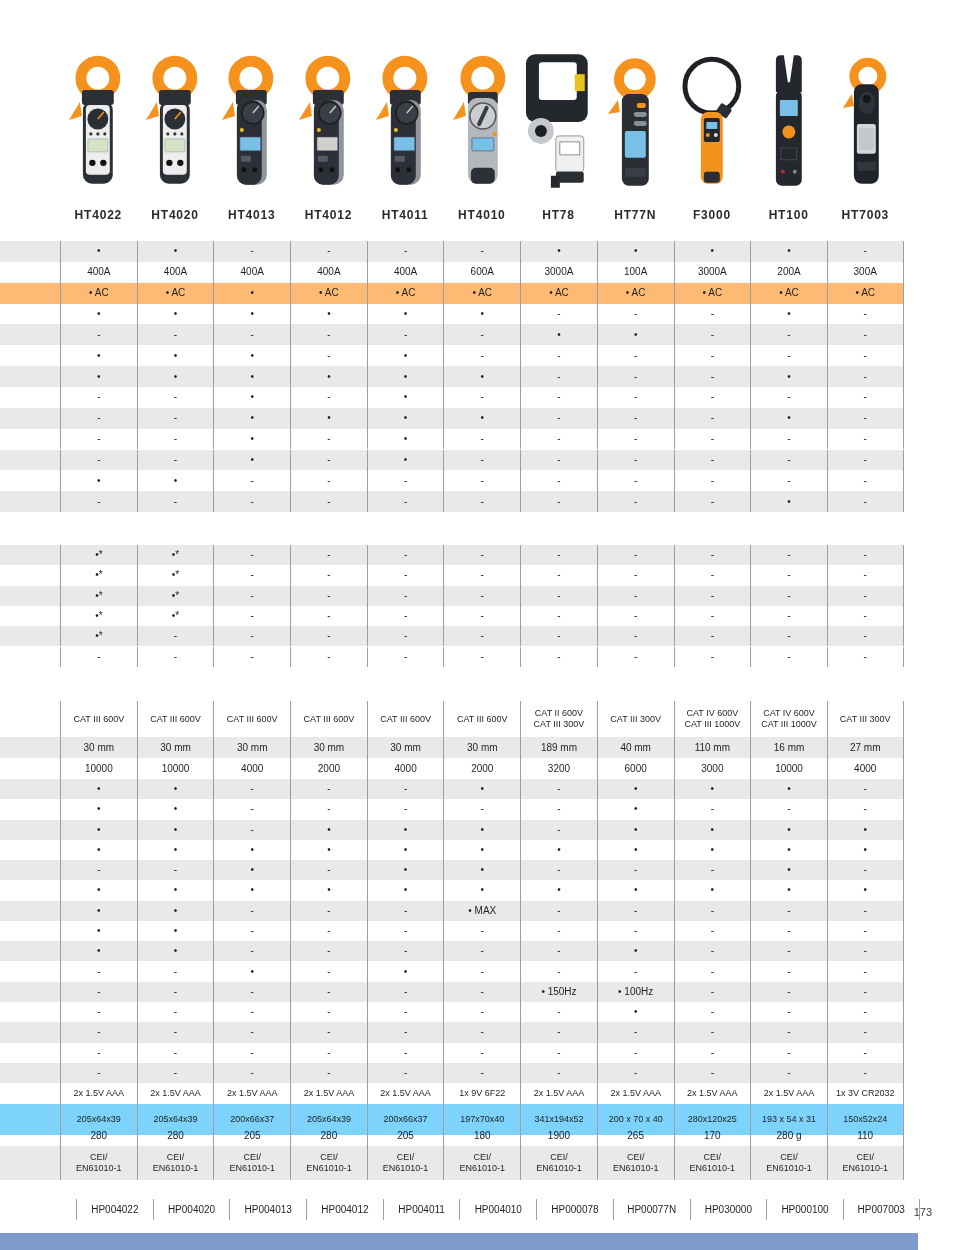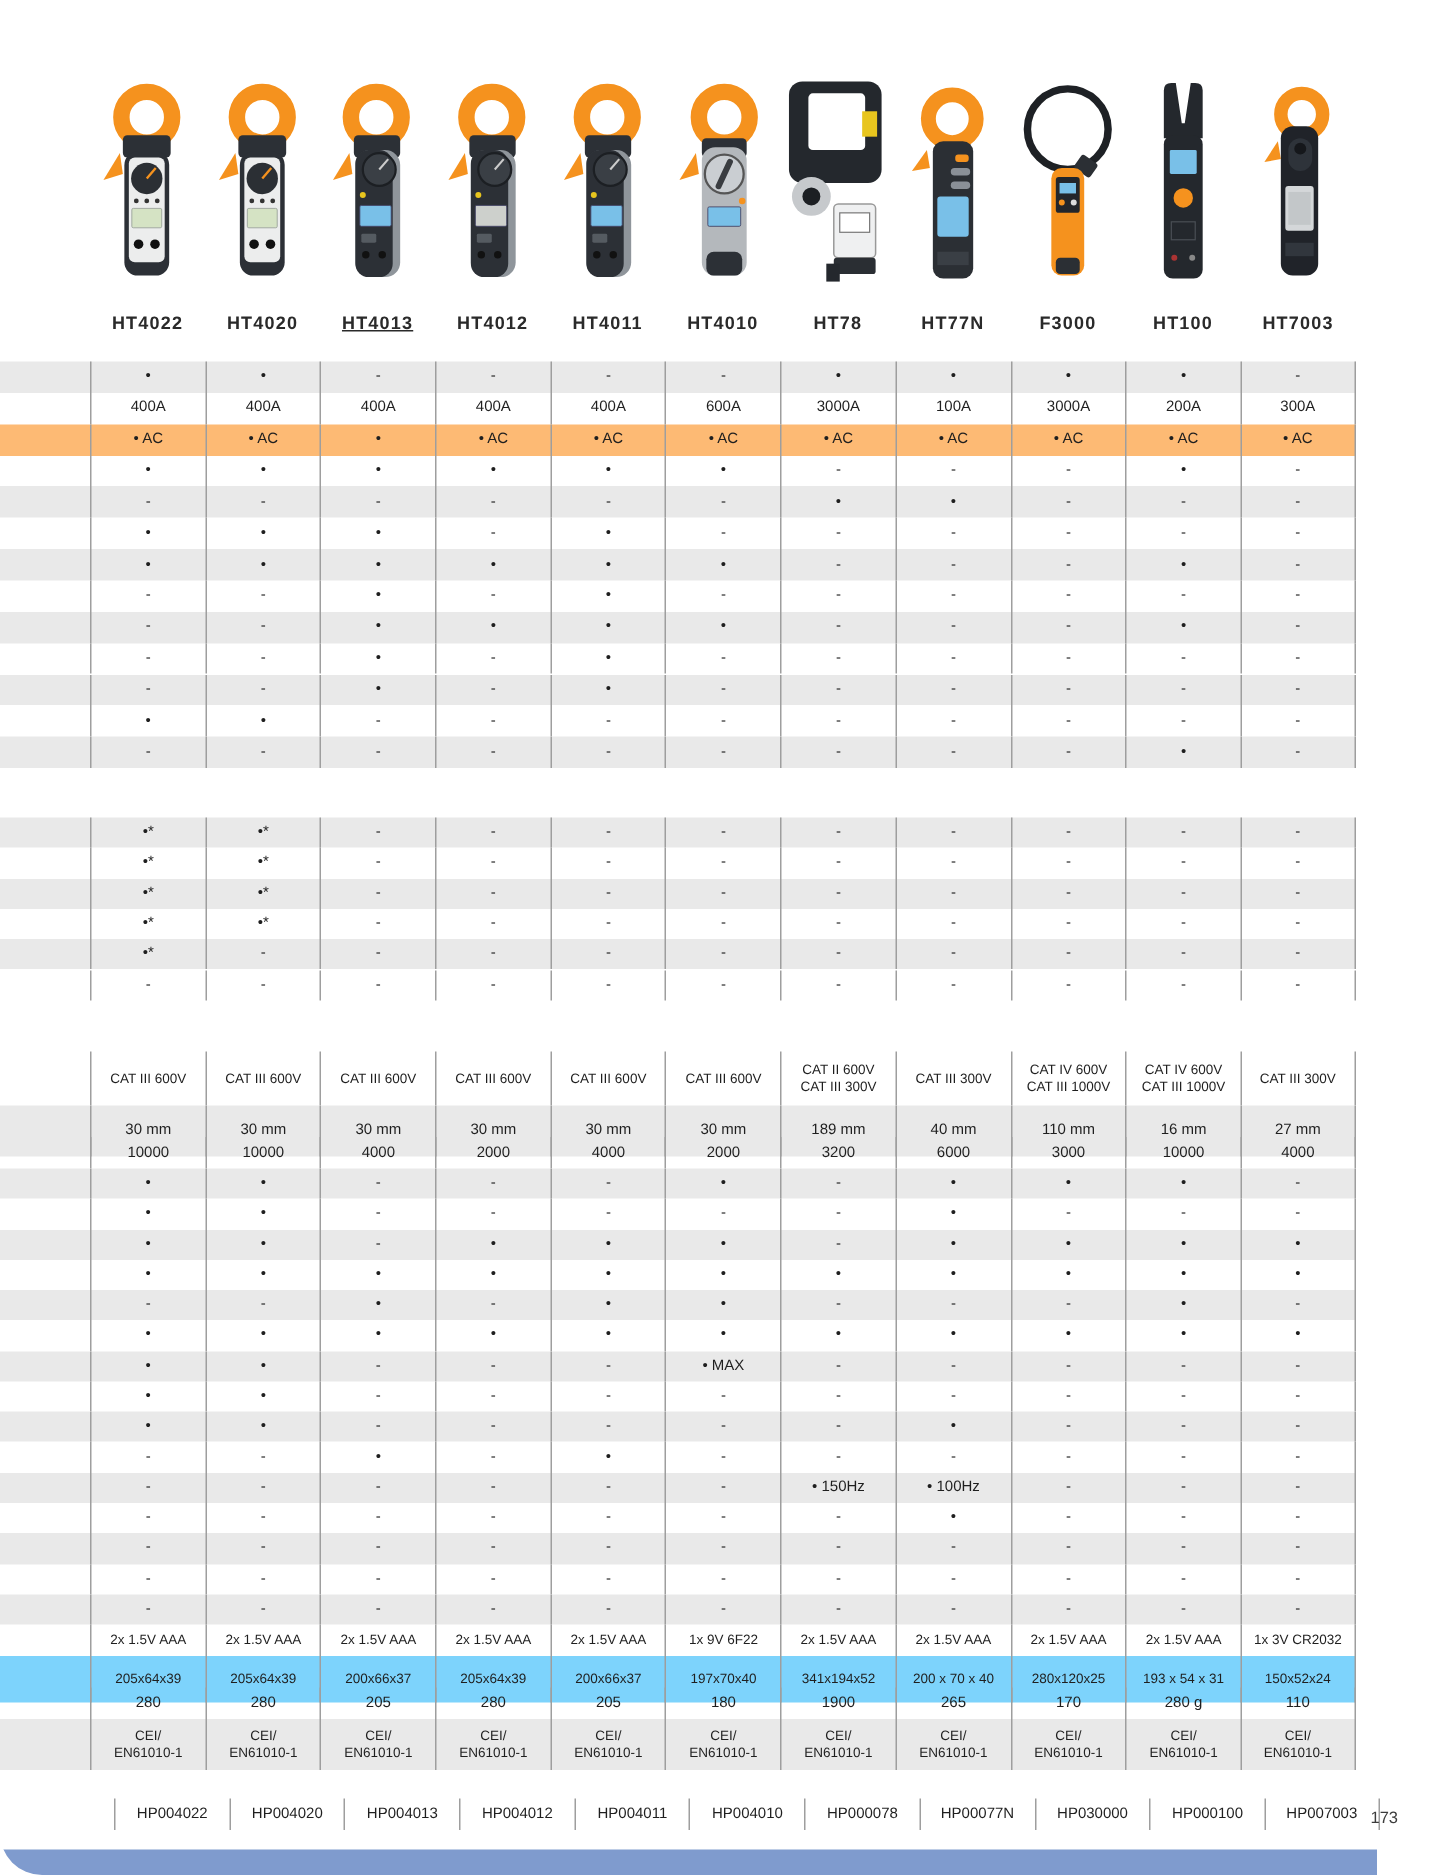--- a/index.html
+++ b/index.html
@@ -1,18 +1,18 @@
 <!DOCTYPE html>
 <html><head>
 <meta charset="utf-8">
 <style>
   html,body{margin:0;padding:0;background:#fff;}
   .page{
     position:relative;width:960px;height:1250px;background:#ffffff;
-    font-family:"Liberation Sans", sans-serif;color:#1f1f1f;overflow:hidden;border-radius:28px;
+    font-family:"Liberation Sans", sans-serif;color:#1f1f1f;overflow:hidden;
   }
   .product-cell{position:absolute;top:36px;height:168px;display:flex;align-items:flex-end;justify-content:center;}
   .product-name{position:absolute;top:206px;height:18px;display:flex;align-items:center;justify-content:center;
     font-size:12px;font-weight:700;letter-spacing:0.8px;color:#2a2a2a;}
   .trow{position:absolute;left:0;width:904px;display:flex;}
   .tlabel{flex:0 0 60px;height:100%;}
   .tcell{flex:0 0 76.7px;height:100%;display:flex;align-items:center;justify-content:center;
     border-left:1px solid #9e9e9e;box-sizing:border-box;font-size:10px;text-align:center;
     white-space:pre-line;line-height:1.2;color:#1f1f1f;}
   .tcell:last-child{border-right:1px solid #9e9e9e;}
@@ -71,21 +71,21 @@
     <rect x="24" y="50" width="25" height="85" rx="9" fill="#2c3036"></rect>
     <circle cx="40" cy="63" r="11" fill="#3a3f45" stroke="#1c1f23" stroke-width="1.5"></circle>
     <line x1="40" y1="63" x2="46" y2="56" stroke="#ccc" stroke-width="1.4"></line>
     <circle cx="29" cy="80" r="2" fill="#e8c51e"></circle>
     <rect x="27" y="87" width="21" height="14" rx="1" fill="#79c0e8" stroke="#446" stroke-width="0.6"></rect>
     <rect x="28" y="106" width="10" height="6" rx="1" fill="#555b61"></rect>
     <circle cx="31" cy="120" r="2.5" fill="#111"></circle>
           <circle cx="42" cy="120" r="2.5" fill="#111"></circle>
         </svg>
       </div>
-      <div class="product-name" style="left: 213.4px; width: 76.7px; text-decoration: underline;">HT4013</div>
+      <div class="product-name" style="left: 213.4px; width: 76.7px;">HT4013</div>
       <div class="product-cell" style="left: 290.1px; width: 76.7px;">
         <svg width="77" height="168" viewBox="0 0 77 140">
           <circle cx="38" cy="28" r="17" fill="none" stroke="#f5921e" stroke-width="11"></circle>
           <polygon points="20,52 9,70 22,66" fill="#f5921e"></polygon>
           <rect x="23" y="40" width="31" height="15" rx="3" fill="#2c3036"></rect>
     <rect x="24" y="50" width="30" height="85" rx="10" fill="#8f959b"></rect>
     <rect x="24" y="50" width="25" height="85" rx="9" fill="#2c3036"></rect>
     <circle cx="40" cy="63" r="11" fill="#3a3f45" stroke="#1c1f23" stroke-width="1.5"></circle>
     <line x1="40" y1="63" x2="46" y2="56" stroke="#ccc" stroke-width="1.4"></line>
     <circle cx="29" cy="80" r="2" fill="#e8c51e"></circle>
@@ -470,21 +470,21 @@
         <div class="tcell">CAT III 600V</div>
         <div class="tcell">CAT II 600V
 CAT III 300V</div>
         <div class="tcell">CAT III 300V</div>
         <div class="tcell">CAT IV 600V
 CAT III 1000V</div>
         <div class="tcell">CAT IV 600V
 CAT III 1000V</div>
         <div class="tcell">CAT III 300V</div>
       </div>
-      <div class="trow" style="top: 737px; height: 34px; background: rgb(233, 233, 233);">
+      <div class="trow" style="top: 737px; height: 21px; background: rgb(233, 233, 233);">
         <div class="tlabel"></div>
         <div class="tcell">30 mm</div>
         <div class="tcell">30 mm</div>
         <div class="tcell">30 mm</div>
         <div class="tcell">30 mm</div>
         <div class="tcell">30 mm</div>
         <div class="tcell">30 mm</div>
         <div class="tcell">189 mm</div>
         <div class="tcell">40 mm</div>
         <div class="tcell">110 mm</div>

